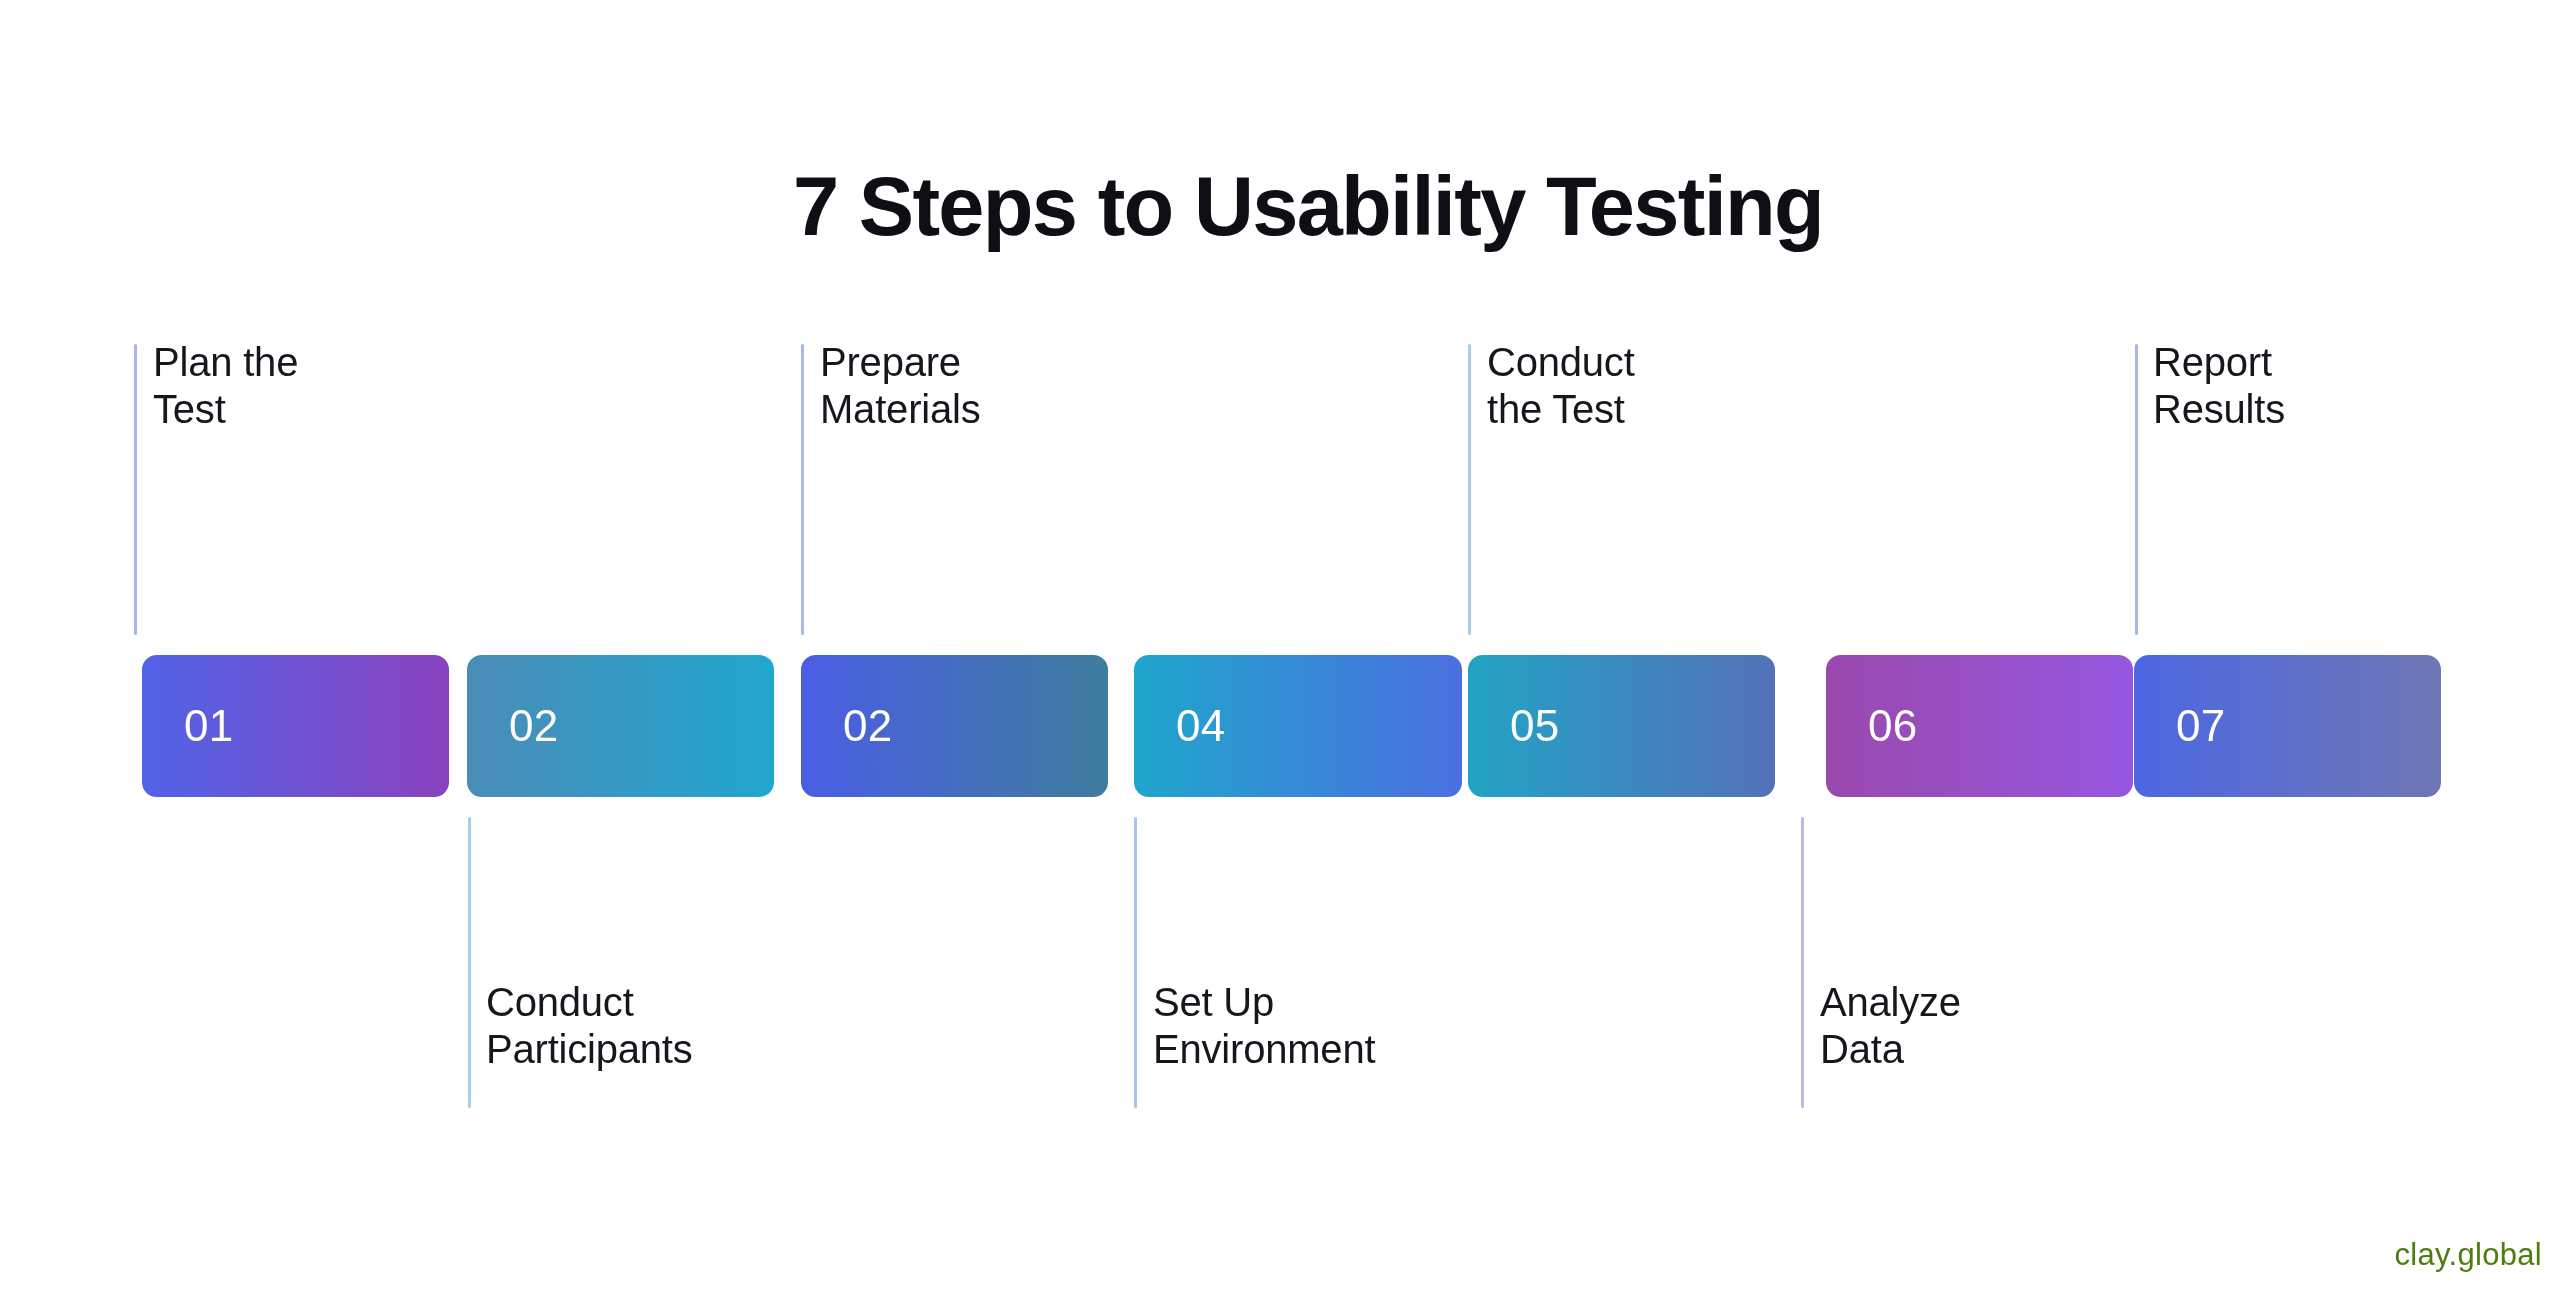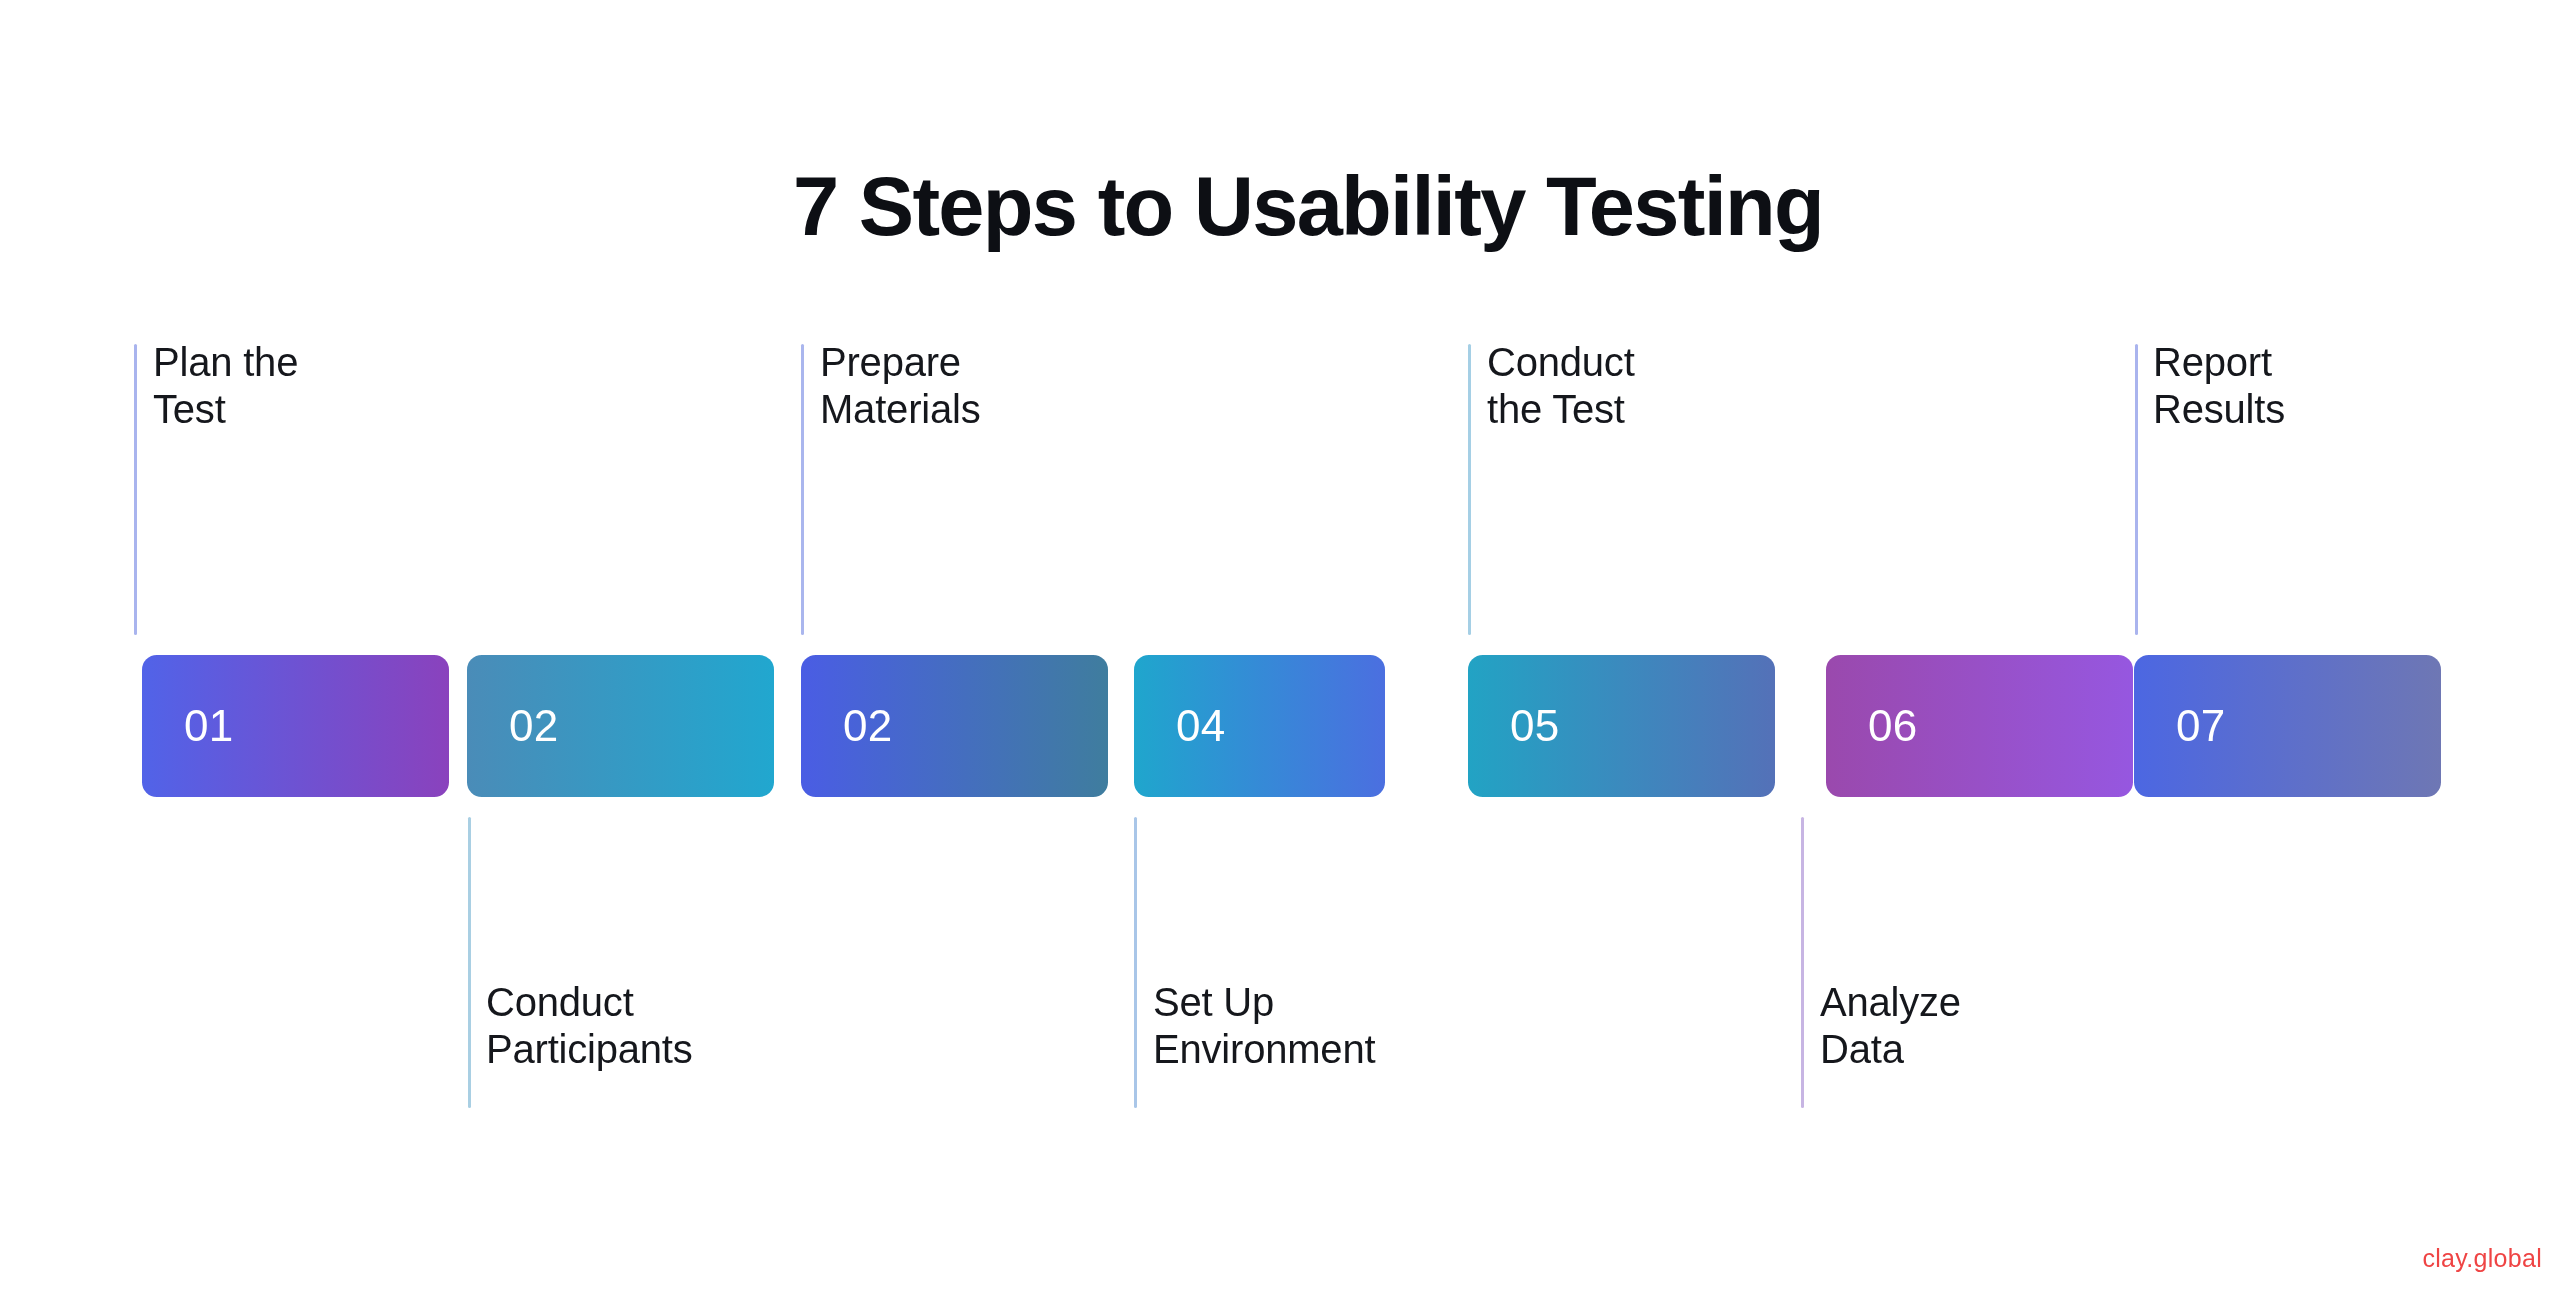--- a/index.html
+++ b/index.html
@@ -96,23 +96,23 @@
   }
   .step-label.down {
     top: 979px;
   }
 
   
   .watermark {
     position: absolute;
     right: 34px;
     bottom: 42px;
-    font-size: 25px;
+    font-size: 31px;
     font-weight: 400;
-    color: #ef4444;
+    color: #4d7c0f;
     letter-spacing: 0.3px;
   }
 </style>
 </head>
 <body>
 
 <div id="infographic">
 
   <h1 class="title">7 Steps to Usability Testing</h1>
 
@@ -145,21 +145,21 @@
   <div class="track" id="track">
       <div class="step-box" style="left: 0px; width: 307px; background: linear-gradient(90deg, rgb(81, 99, 232) 0%, rgb(138, 66, 189) 100%); margin-left: 8px;">
         <span class="step-number">01</span>
       </div>
       <div class="step-box" style="left: 333px; width: 307px; background: linear-gradient(90deg, rgb(74, 140, 184) 0%, rgb(33, 167, 207) 100%);">
         <span class="step-number">02</span>
       </div>
       <div class="step-box" style="left: 667px; width: 307px; background: linear-gradient(90deg, rgb(74, 93, 228) 0%, rgb(63, 125, 158) 100%);">
         <span class="step-number">02</span>
       </div>
-      <div class="step-box" style="left: 1000px; width: 251px; background: linear-gradient(90deg, rgb(31, 166, 205) 0%, rgb(75, 111, 224) 100%); padding-left: 9px;">
+      <div class="step-box" style="left: 1000px; width: 328px; background: linear-gradient(90deg, rgb(31, 166, 205) 0%, rgb(75, 111, 224) 100%); padding-left: 9px;">
         <span class="step-number">04</span>
       </div>
       <div class="step-box" style="left: 1334px; width: 307px; background: linear-gradient(90deg, rgb(34, 163, 196) 0%, rgb(84, 113, 184) 100%);">
         <span class="step-number">05</span>
       </div>
       <div class="step-box" style="left: 1667px; width: 307px; background: linear-gradient(90deg, rgb(154, 73, 173) 0%, rgb(150, 87, 224) 100%); margin-left: 25px;">
         <span class="step-number">06</span>
       </div>
       <div class="step-box" style="left: 2000px; width: 307px; background: linear-gradient(90deg, rgb(76, 103, 226) 0%, rgb(110, 119, 180) 100%);">
         <span class="step-number">07</span>

